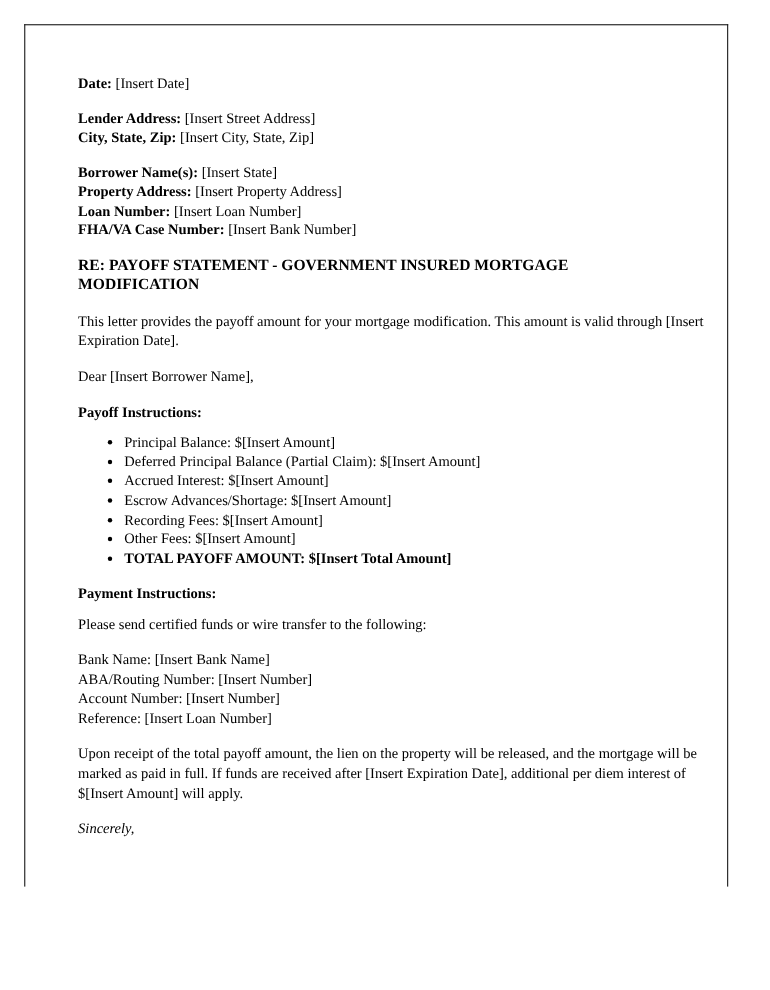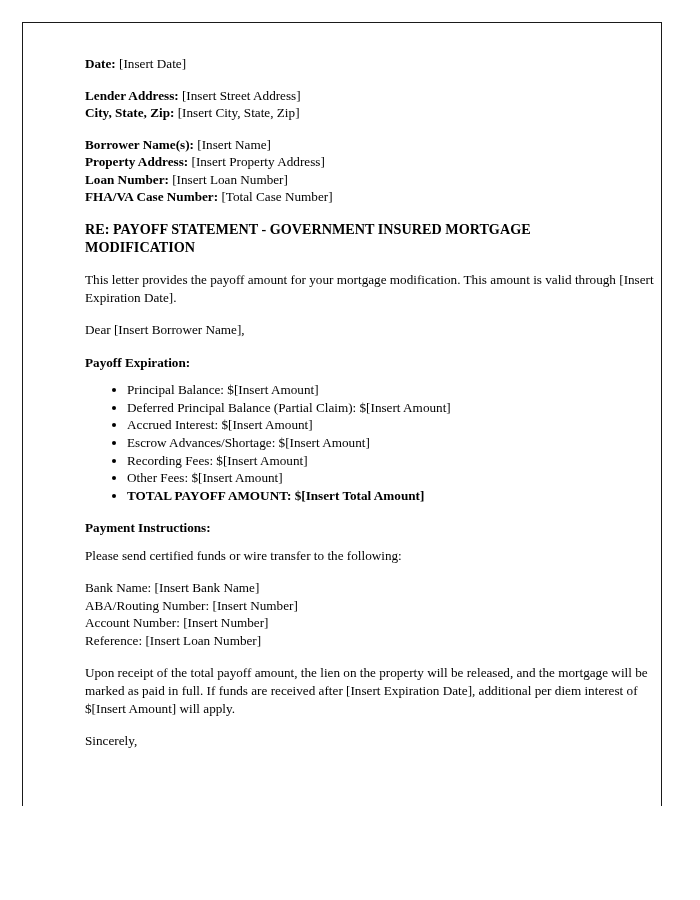--- a/index.html
+++ b/index.html
@@ -26,25 +26,24 @@
     border-right: 1.5px solid #1a1a1a;
     border-top: 1.5px solid #1a1a1a;
     border-bottom: none;
     box-sizing: border-box;
     background: #ffffff;
   }
 
   .page-body {
     position: absolute;
     left: 48px;
-    top: 32px;
+    top: 44px;
     width: 588px;
     font-size: 13.2px;
     line-height: 1.33;
-    margin-left: 14px;
   }
 
   
   .block {
     margin: 0 0 14px 0;
   }
   .line {
     display: block;
     white-space: nowrap;
   }
@@ -85,51 +84,52 @@
 
   .bank-block {
     margin: 0 0 15px 0;
   }
   .bank-block .line {
     font-weight: normal;
   }
 
   .closing {
     margin: 0;
+    font-style: italic;
   }
 </style>
 </head>
 <body>
 
 <div class="page-frame">
   <div class="page-body">
 
     <div class="block">
       <span class="line"><span class="lbl">Date:</span> <span>[Insert Date]</span></span>
     </div>
 
     <div class="block">
       <span class="line"><span class="lbl">Lender Address:</span> <span>[Insert Street Address]</span></span>
       <span class="line"><span class="lbl">City, State, Zip:</span> <span>[Insert City, State, Zip]</span></span>
     </div>
 
     <div class="block">
-      <span class="line"><span class="lbl">Borrower Name(s):</span> <span>[Insert Name]</span></span>
+      <span class="line"><span class="lbl">Borrower Name(s):</span> <span>[Insert State]</span></span>
       <span class="line"><span class="lbl">Property Address:</span> <span>[Insert Property Address]</span></span>
       <span class="line"><span class="lbl">Loan Number:</span> <span>[Insert Loan Number]</span></span>
-      <span class="line"><span class="lbl">FHA/VA Case Number:</span> <span>[Total Case Number]</span></span>
+      <span class="line"><span class="lbl">FHA/VA Case Number:</span> <span>[Insert Bank Number]</span></span>
     </div>
 
     <div class="re-heading">RE: PAYOFF STATEMENT - GOVERNMENT INSURED MORTGAGE MODIFICATION</div>
 
     <div class="para">This letter provides the payoff amount for your mortgage modification. This amount is valid through [Insert Expiration Date].</div>
 
     <div class="para">Dear [Insert Borrower Name],</div>
 
-    <div class="section-title">Payoff Expiration:</div>
+    <div class="section-title">Payoff Instructions:</div>
 
     <ul class="payoff-list">
       <li>Principal Balance: $[Insert Amount]</li>
       <li>Deferred Principal Balance (Partial Claim): $[Insert Amount]</li>
       <li>Accrued Interest: $[Insert Amount]</li>
       <li>Escrow Advances/Shortage: $[Insert Amount]</li>
       <li>Recording Fees: $[Insert Amount]</li>
       <li>Other Fees: $[Insert Amount]</li>
       <li class="total">TOTAL PAYOFF AMOUNT: $[Insert Total Amount]</li>
     </ul>

